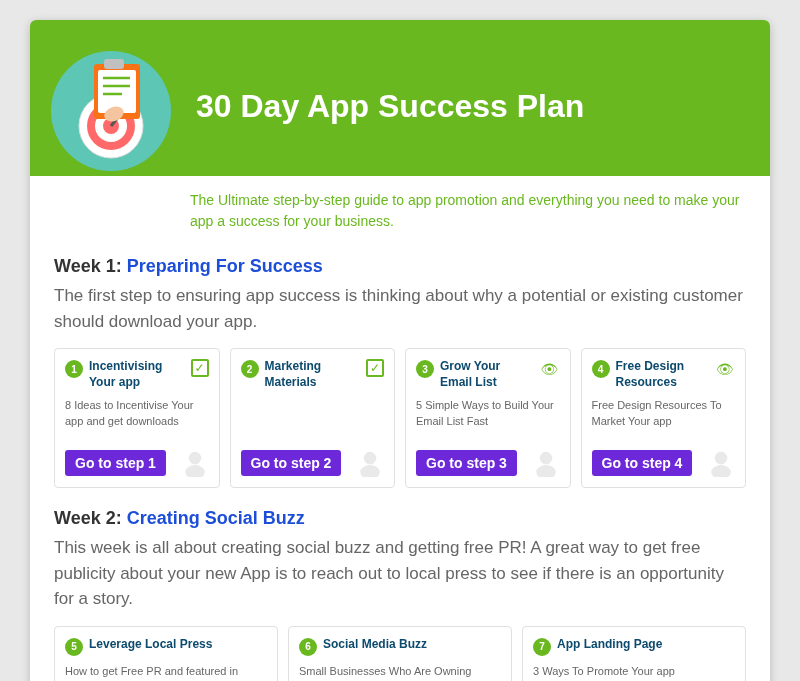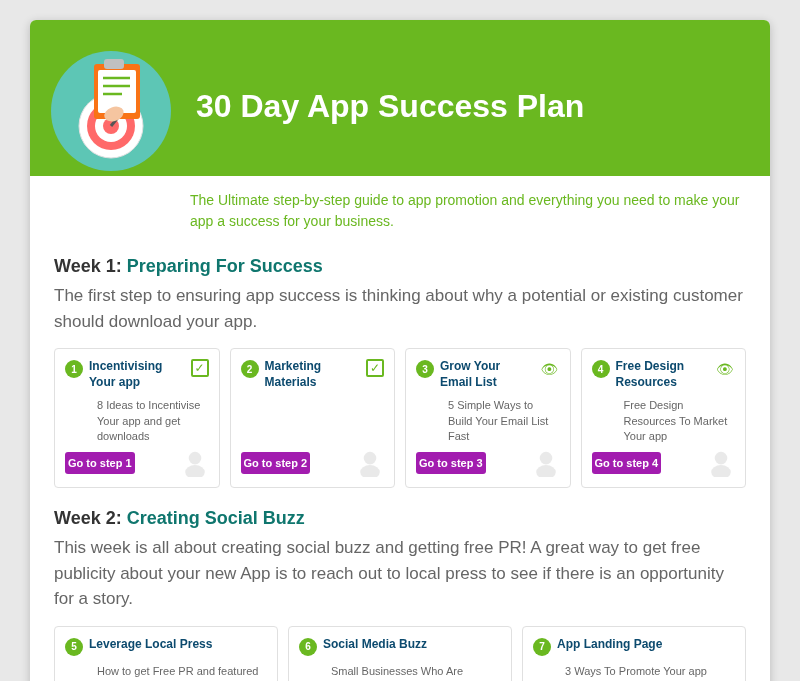--- a/index.html
+++ b/index.html
@@ -67,21 +67,21 @@
     
     .week-section {
       margin-bottom: 20px;
     }
     .week-title {
       font-size: 18px;
       color: #333;
       margin-bottom: 6px;
     }
     .week-title strong {
-      color: #0f766e;
+      color: #1d4ed8;
       font-weight: bold;
     }
     .week-description {
       font-size: 17px;
       color: #666;
       margin-bottom: 14px;
       line-height: 1.5;
     }
 
     
@@ -132,38 +132,37 @@
       align-items: center;
       justify-content: center;
       flex-shrink: 0;
       margin-left: 4px;
     }
     .card-description {
       font-size: 11px;
       color: #666;
       line-height: 1.4;
       margin-bottom: 30px;
-      margin-left: 32px;
     }
     .card-footer {
       position: absolute;
       bottom: 10px;
       left: 10px;
       right: 10px;
       display: flex;
       align-items: center;
       justify-content: space-between;
     }
     .go-btn {
-      background: #a21caf;
+      background: #6d28d9;
       color: #fff;
       border: none;
       border-radius: 3px;
-      padding: 5px 3px;
-      font-size: 11px;
+      padding: 5px 10px;
+      font-size: 14px;
       font-weight: bold;
       cursor: pointer;
     }
     .card-avatar {
       width: 28px;
       height: 28px;
       opacity: 0.25;
     }
     .card-avatar svg {
       width: 28px;

